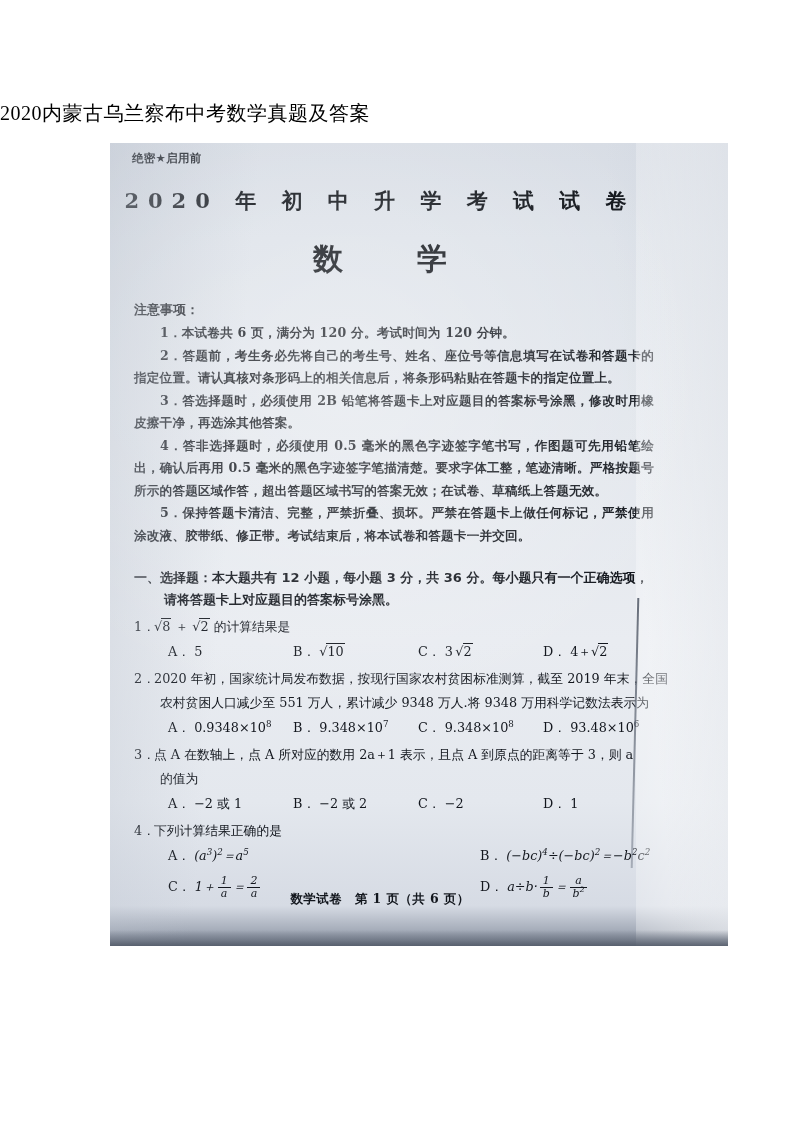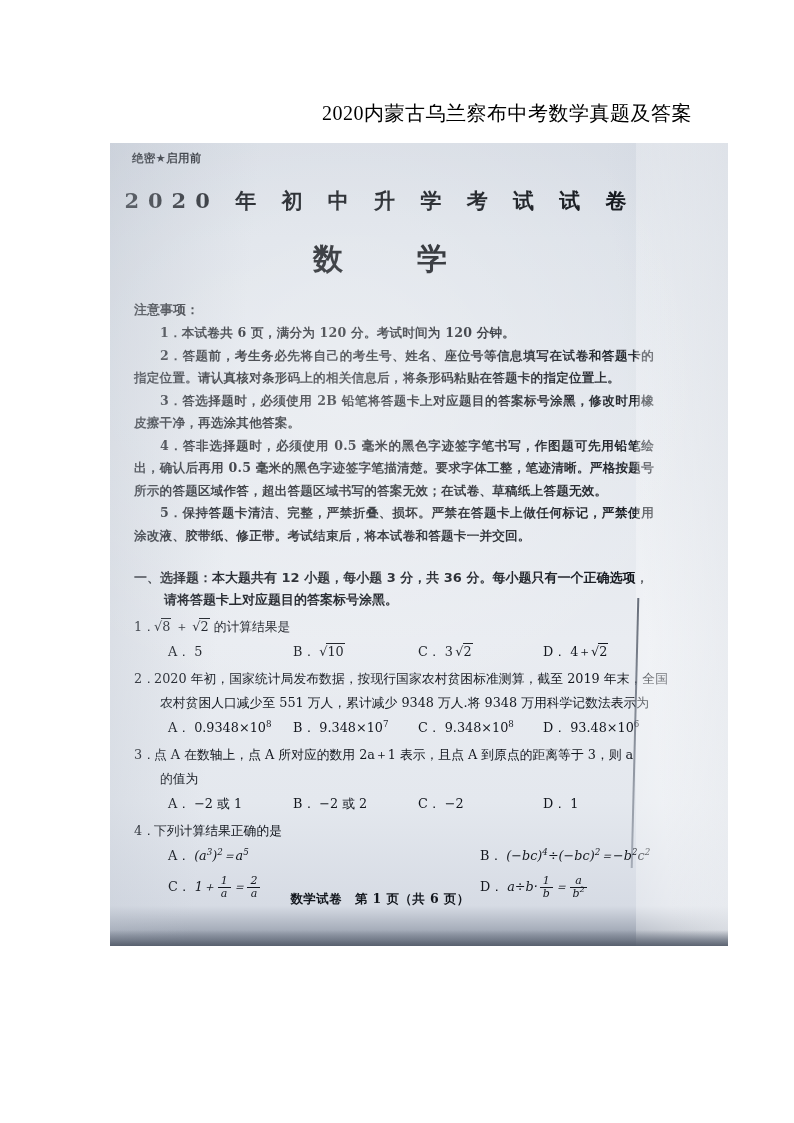--- a/index.html
+++ b/index.html
@@ -14,27 +14,26 @@
     font-family: "Liberation Serif", "DejaVu Serif", serif;
     overflow: hidden;
   }
 
   
   .doc-title {
     position: absolute;
     left: 0;
     top: 99px;
     width: 672px;
-    text-align: right;
+    text-align: left;
     font-size: 20px;
     line-height: 28px;
     color: #000;
     letter-spacing: 0.5px;
     font-family: "Liberation Serif", "DejaVu Serif", serif;
-    padding-left: 20px;
   }
 
   
   .scan {
     position: absolute;
     left: 110px;
     top: 143px;
     width: 618px;
     height: 803px;
     background:

